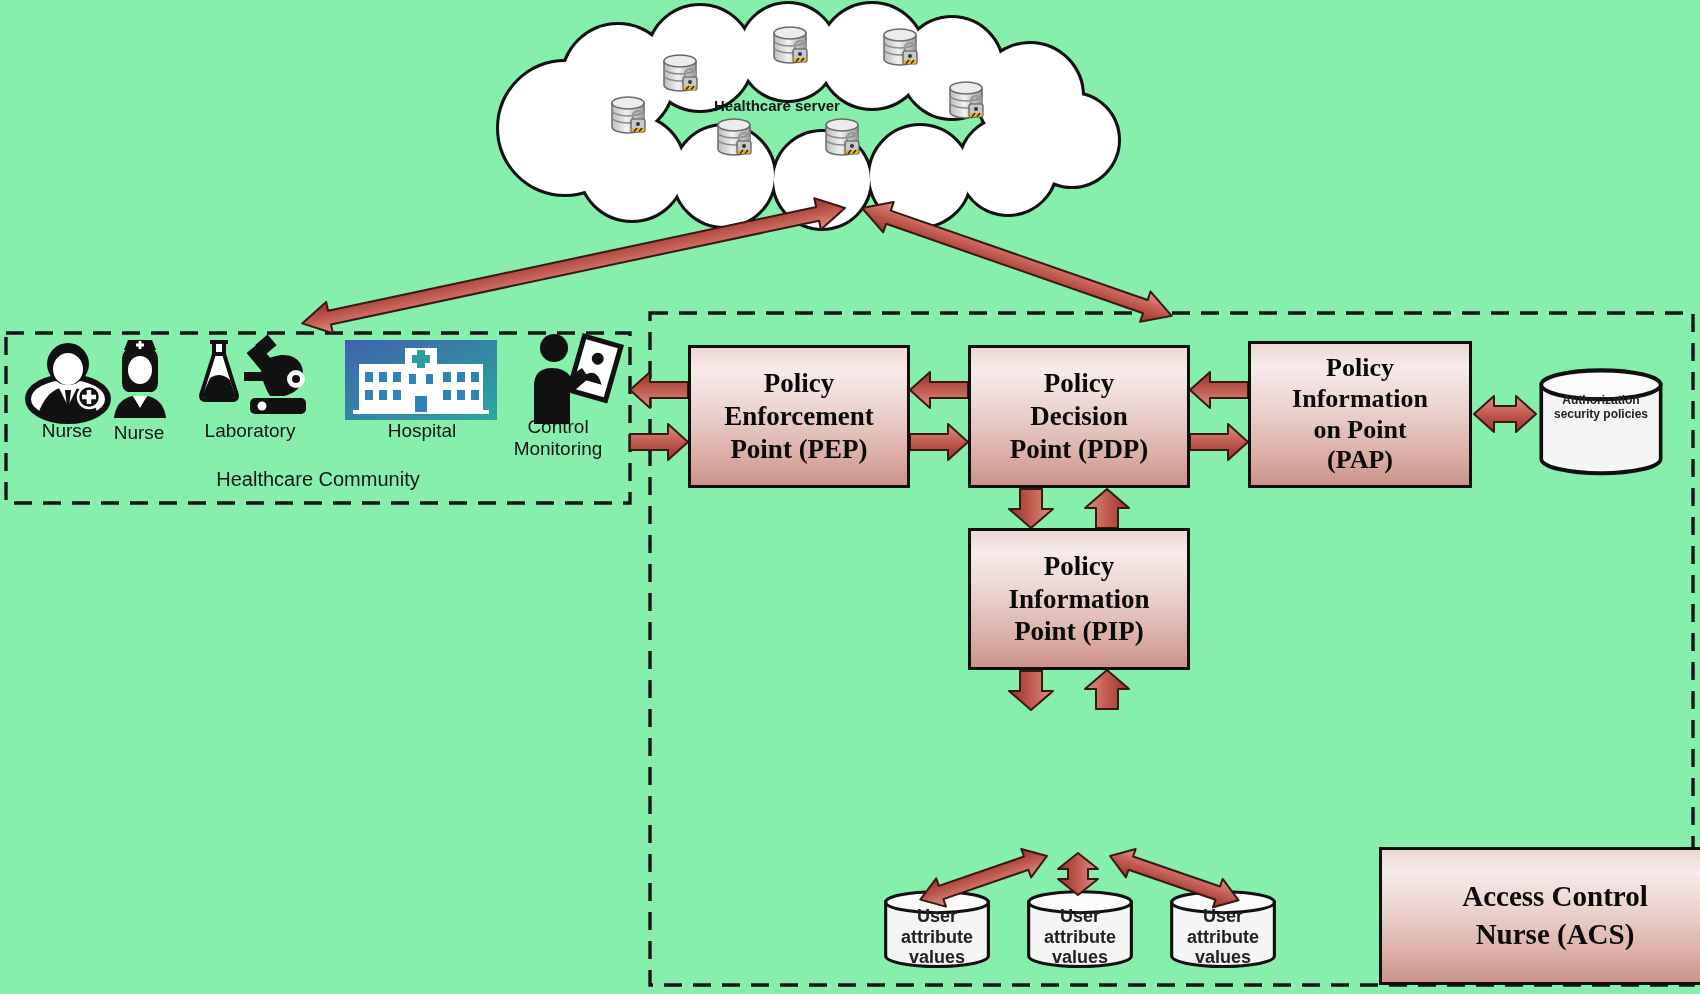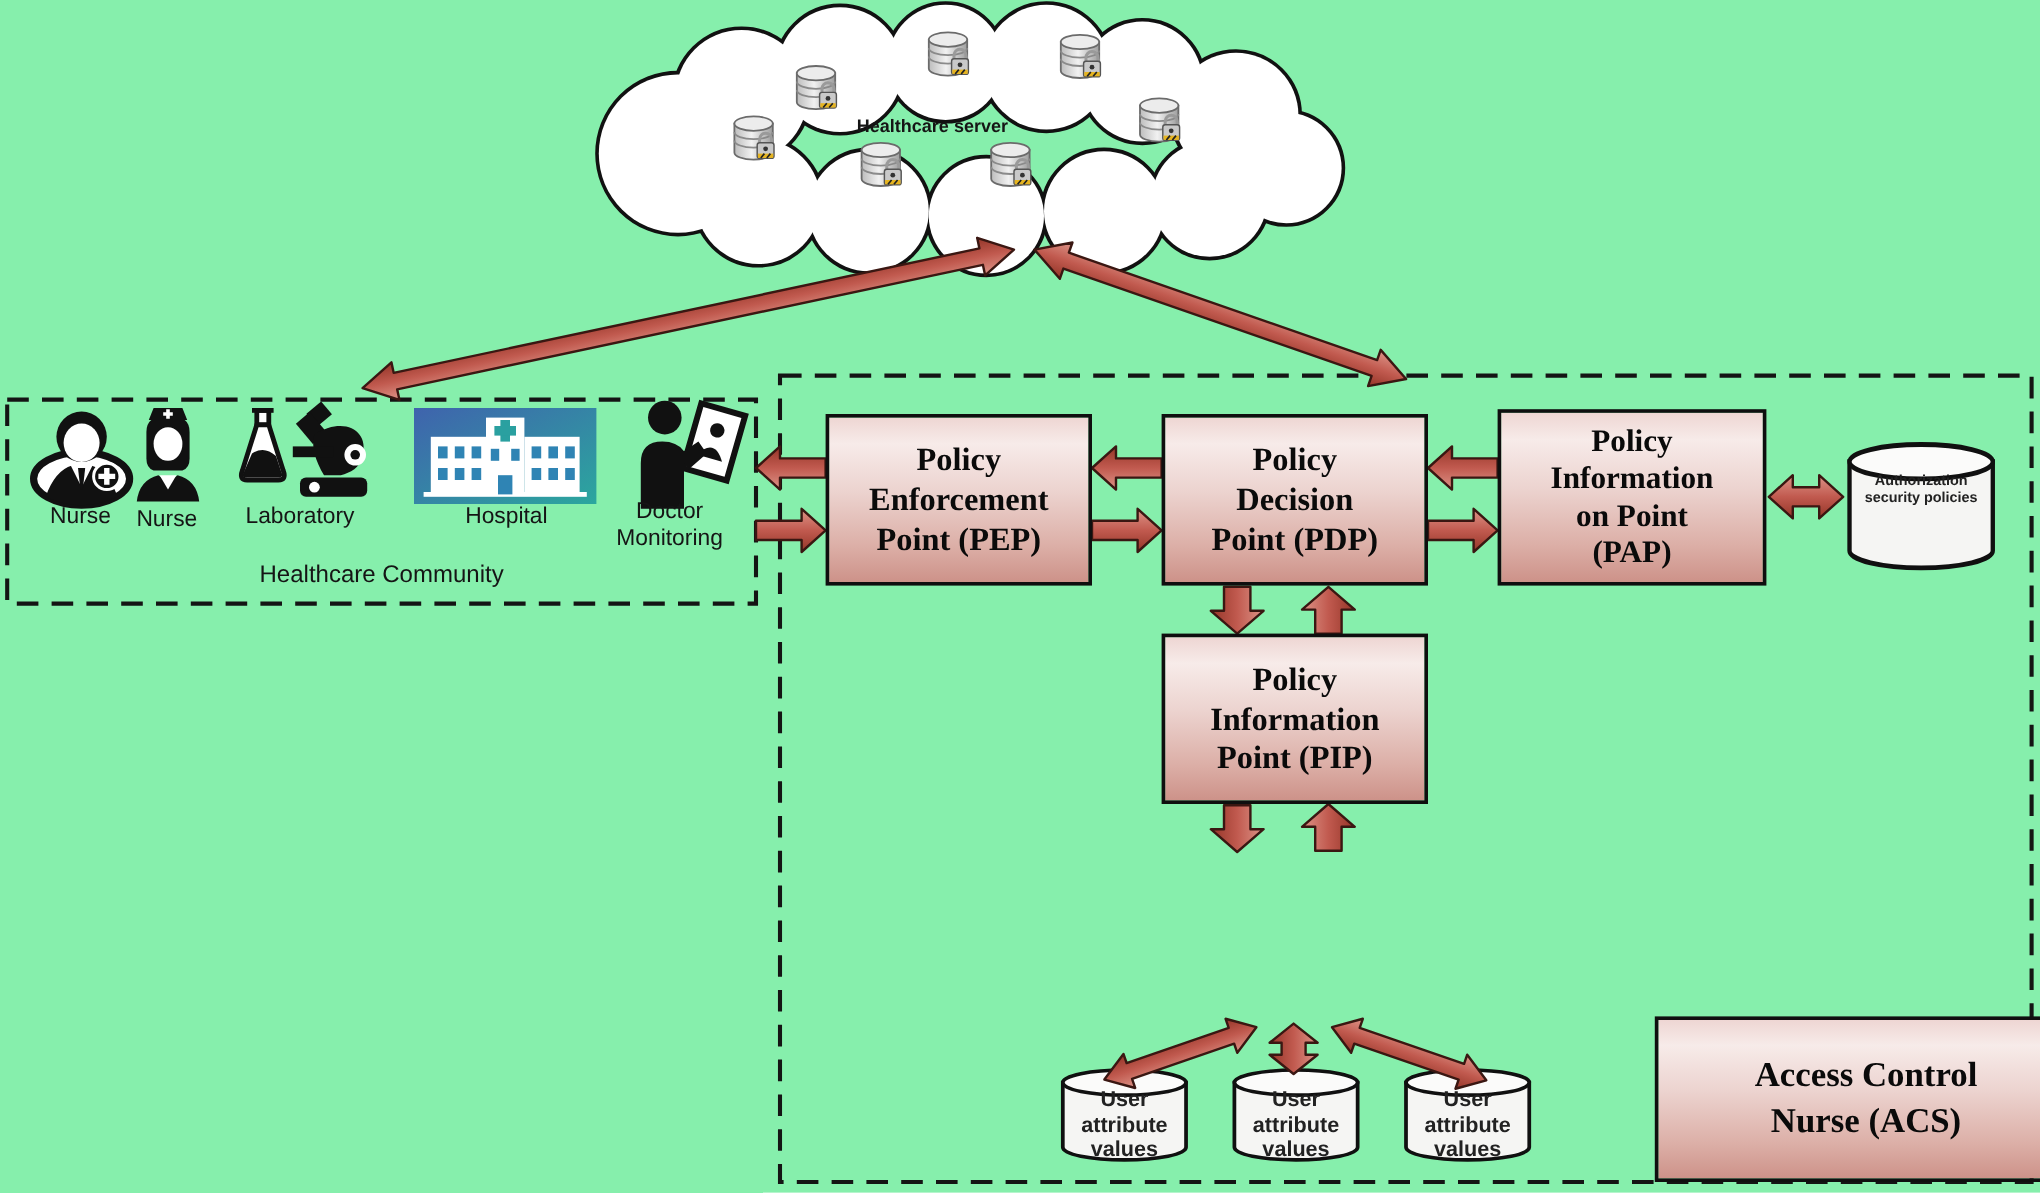--- a/index.html
+++ b/index.html
@@ -250,21 +250,21 @@
       <path d="M16,94 L16,56 Q16,38 34,38 Q46,38 52,46 L64,38 L71,48 L56,61 L52,56 L52,94 Z" fill="#111"></path>
     </g>
   </svg>
 
   <div class="lbl" style="left:687px;top:97px;width:180px;font-size:15px;font-weight:600;">Healthcare server</div>
 
   <div class="lbl lbl-icon" style="left:22px;top:420px;width:90px;">Nurse</div>
   <div class="lbl lbl-icon" style="left:104px;top:422px;width:70px;">Nurse</div>
   <div class="lbl lbl-icon" style="left:180px;top:420px;width:140px;">Laboratory</div>
   <div class="lbl lbl-icon" style="left:352px;top:420px;width:140px;">Hospital</div>
-  <div class="lbl lbl-icon" style="left:500px;top:416px;width:116px;">Doctor Monitoring</div>
+  <div class="lbl lbl-icon" style="left:500px;top:416px;width:116px;">Control Monitoring</div>
 
   <div class="lbl" style="left:6px;top:468px;width:624px;font-size:20px;font-weight:500;">Healthcare Community</div>
 
   <div class="pbox fs27" style="left:688px;top:345px;width:222px;height:143px;">
     <span class="ln">Policy</span>
     <span class="ln">Enforcement</span>
     <span class="ln">Point (PEP)</span>
   </div>
 
   <div class="pbox fs27" style="left:968px;top:345px;width:222px;height:143px;">

